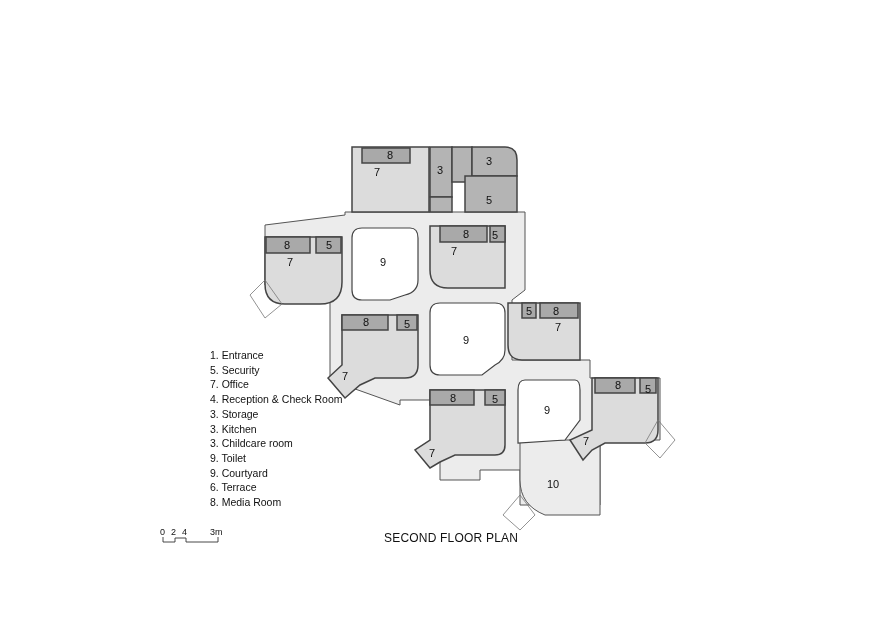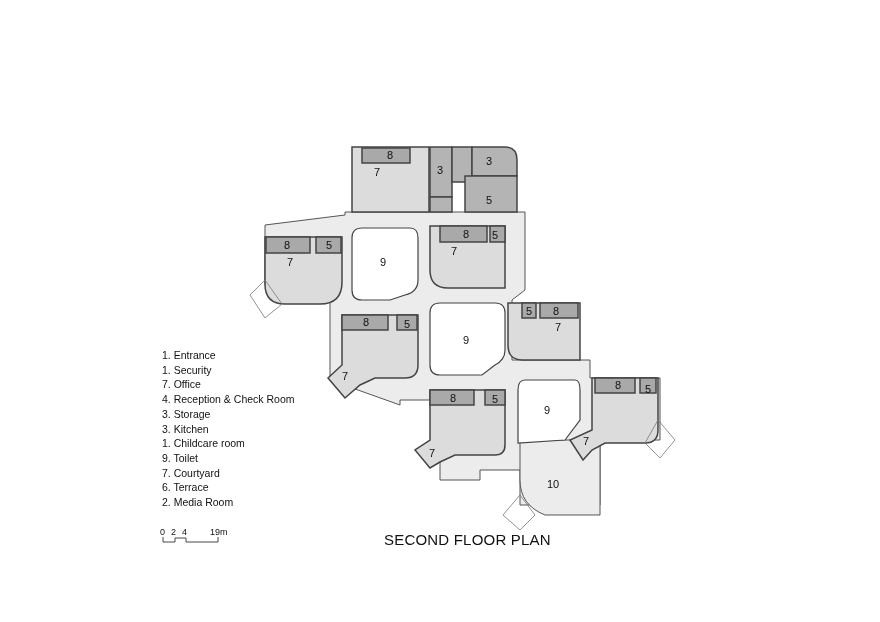--- a/index.html
+++ b/index.html
@@ -1,20 +1,20 @@
 <!DOCTYPE html>
 <html><head>
 <meta charset="utf-8">
 <style>
   html, body { margin:0; padding:0; background:#ffffff; }
   body { width:880px; height:622px; position:relative; overflow:hidden; font-family:"Liberation Sans", sans-serif; color:#111; }
   #plan { position:absolute; left:0; top:0; width:880px; height:622px; }
   .legend { position:absolute; left:162px; top:348px; font-size:10.5px; line-height:14.7px; }
-  .legend div { white-space:nowrap; }
-  .title { position:absolute; left:384px; top:531px; font-size:15px; letter-spacing:0.2px; }
+  .legend div { white-space:nowrap;margin-left:48px; }
+  .title { position:absolute; left:384px; top:531px; font-size:12px; letter-spacing:0.2px; }
   .scale-labels { position:absolute; left:160px; top:527px; font-size:9px; }
   .scale-labels span { position:absolute; top:0; }
   .rl { font-family:"Liberation Sans", sans-serif; font-size:11px; fill:#111; text-anchor:middle; dominant-baseline:central; }
 </style>
 </head>
 <body>
 
 <svg id="plan" viewBox="0 0 880 622" xmlns="http://www.w3.org/2000/svg">
 
   <g fill="#ececec" stroke="#555" stroke-width="1">
@@ -104,32 +104,32 @@
     <text class="rl" x="553" y="484">10</text>
   </g>
 
   <g fill="none" stroke="#333" stroke-width="0.9">
     <path d="M163,537 L163,542 L175,542 L175,538 L186,538 L186,542 L218,542 L218,537"></path>
   </g>
 </svg>
 
 <div class="legend">
   <div>1. Entrance</div>
-  <div>1. Security</div>
+  <div>5. Security</div>
   <div>7. Office</div>
   <div>4. Reception &amp; Check Room</div>
   <div>3. Storage</div>
   <div>3. Kitchen</div>
-  <div>1. Childcare room</div>
+  <div>3. Childcare room</div>
   <div>9. Toilet</div>
-  <div>7. Courtyard</div>
+  <div>9. Courtyard</div>
   <div>6. Terrace</div>
-  <div>2. Media Room</div>
+  <div>8. Media Room</div>
 </div>
 
 <div class="scale-labels">
   <span style="left:0px">0</span>
   <span style="left:11px">2</span>
   <span style="left:22px">4</span>
-  <span style="left:50px">19m</span>
+  <span style="left:50px">3m</span>
 </div>
 
 <div class="title">SECOND FLOOR PLAN</div>
 
 </body></html>

